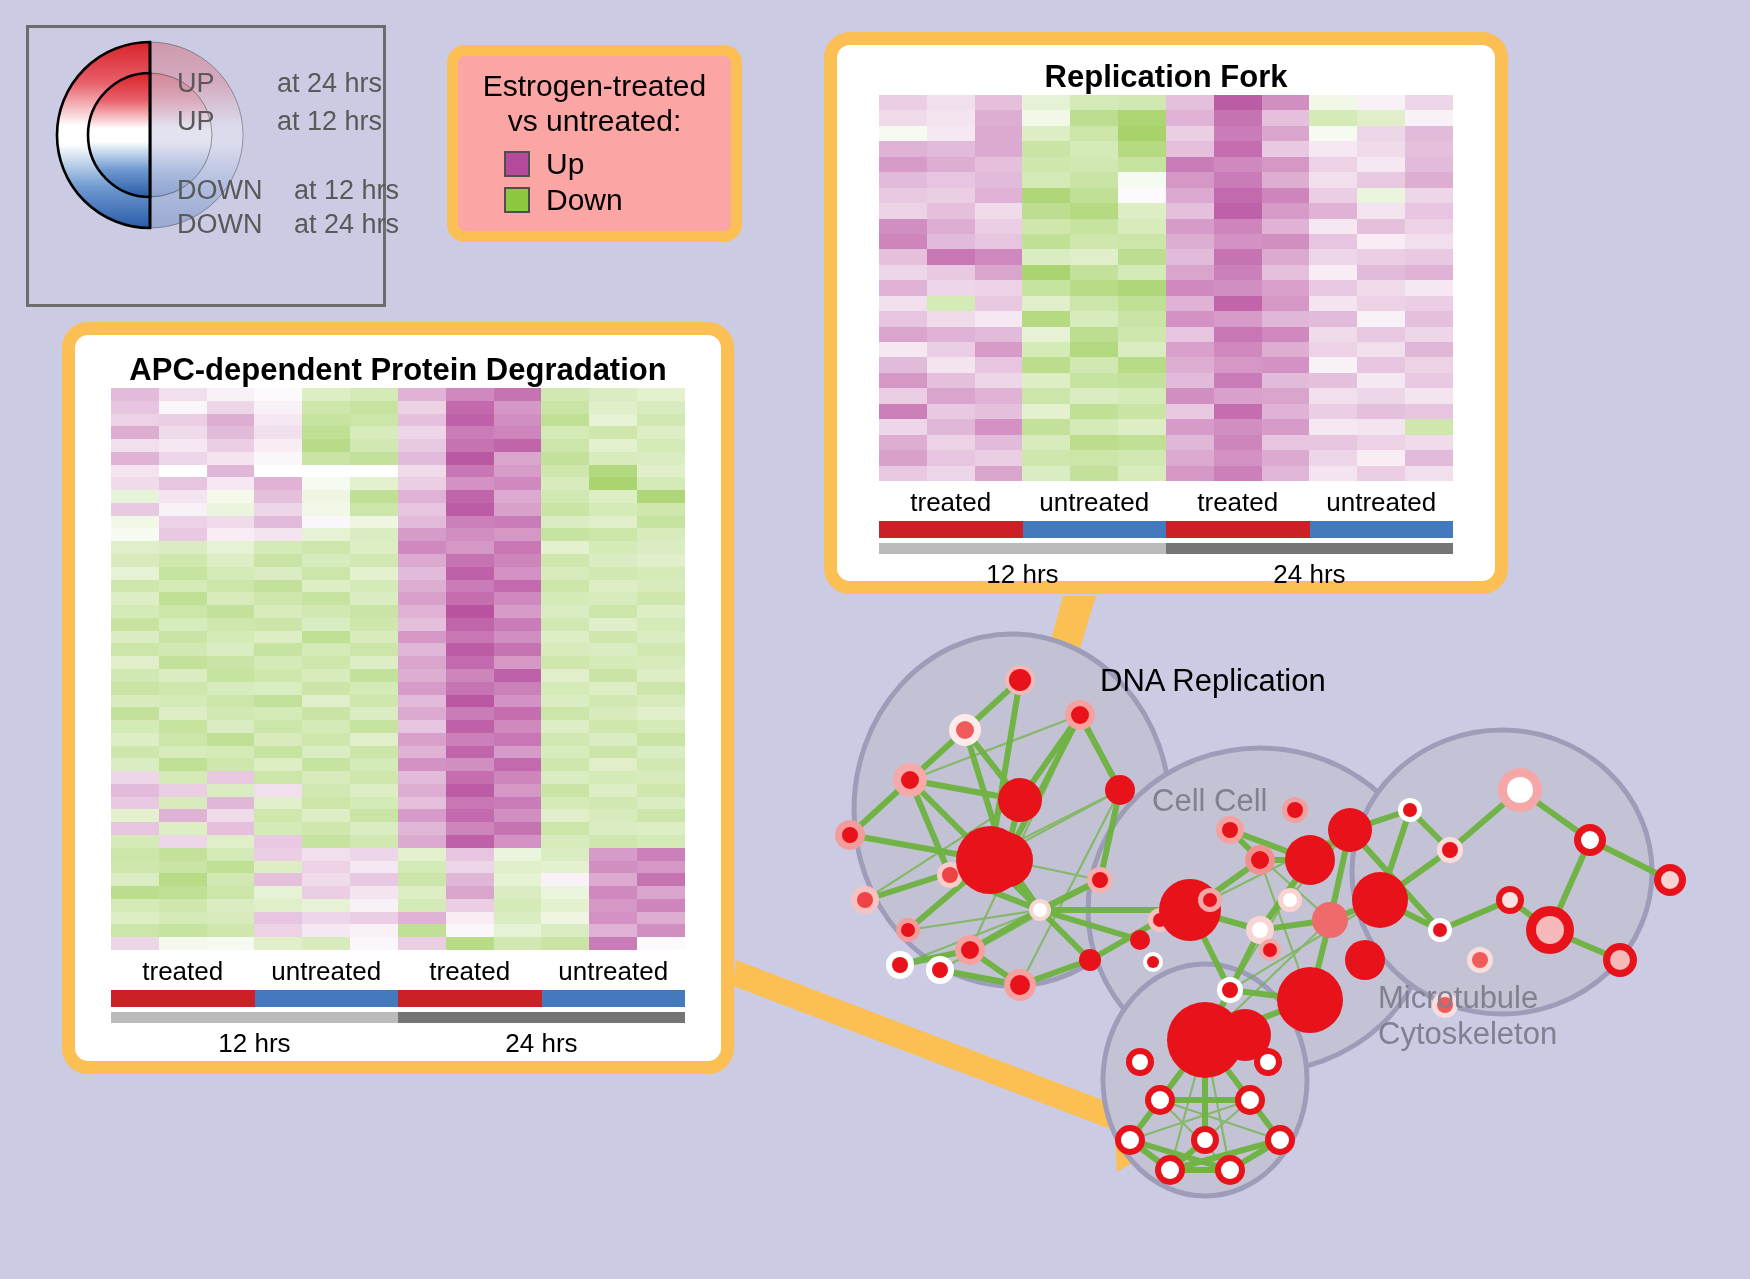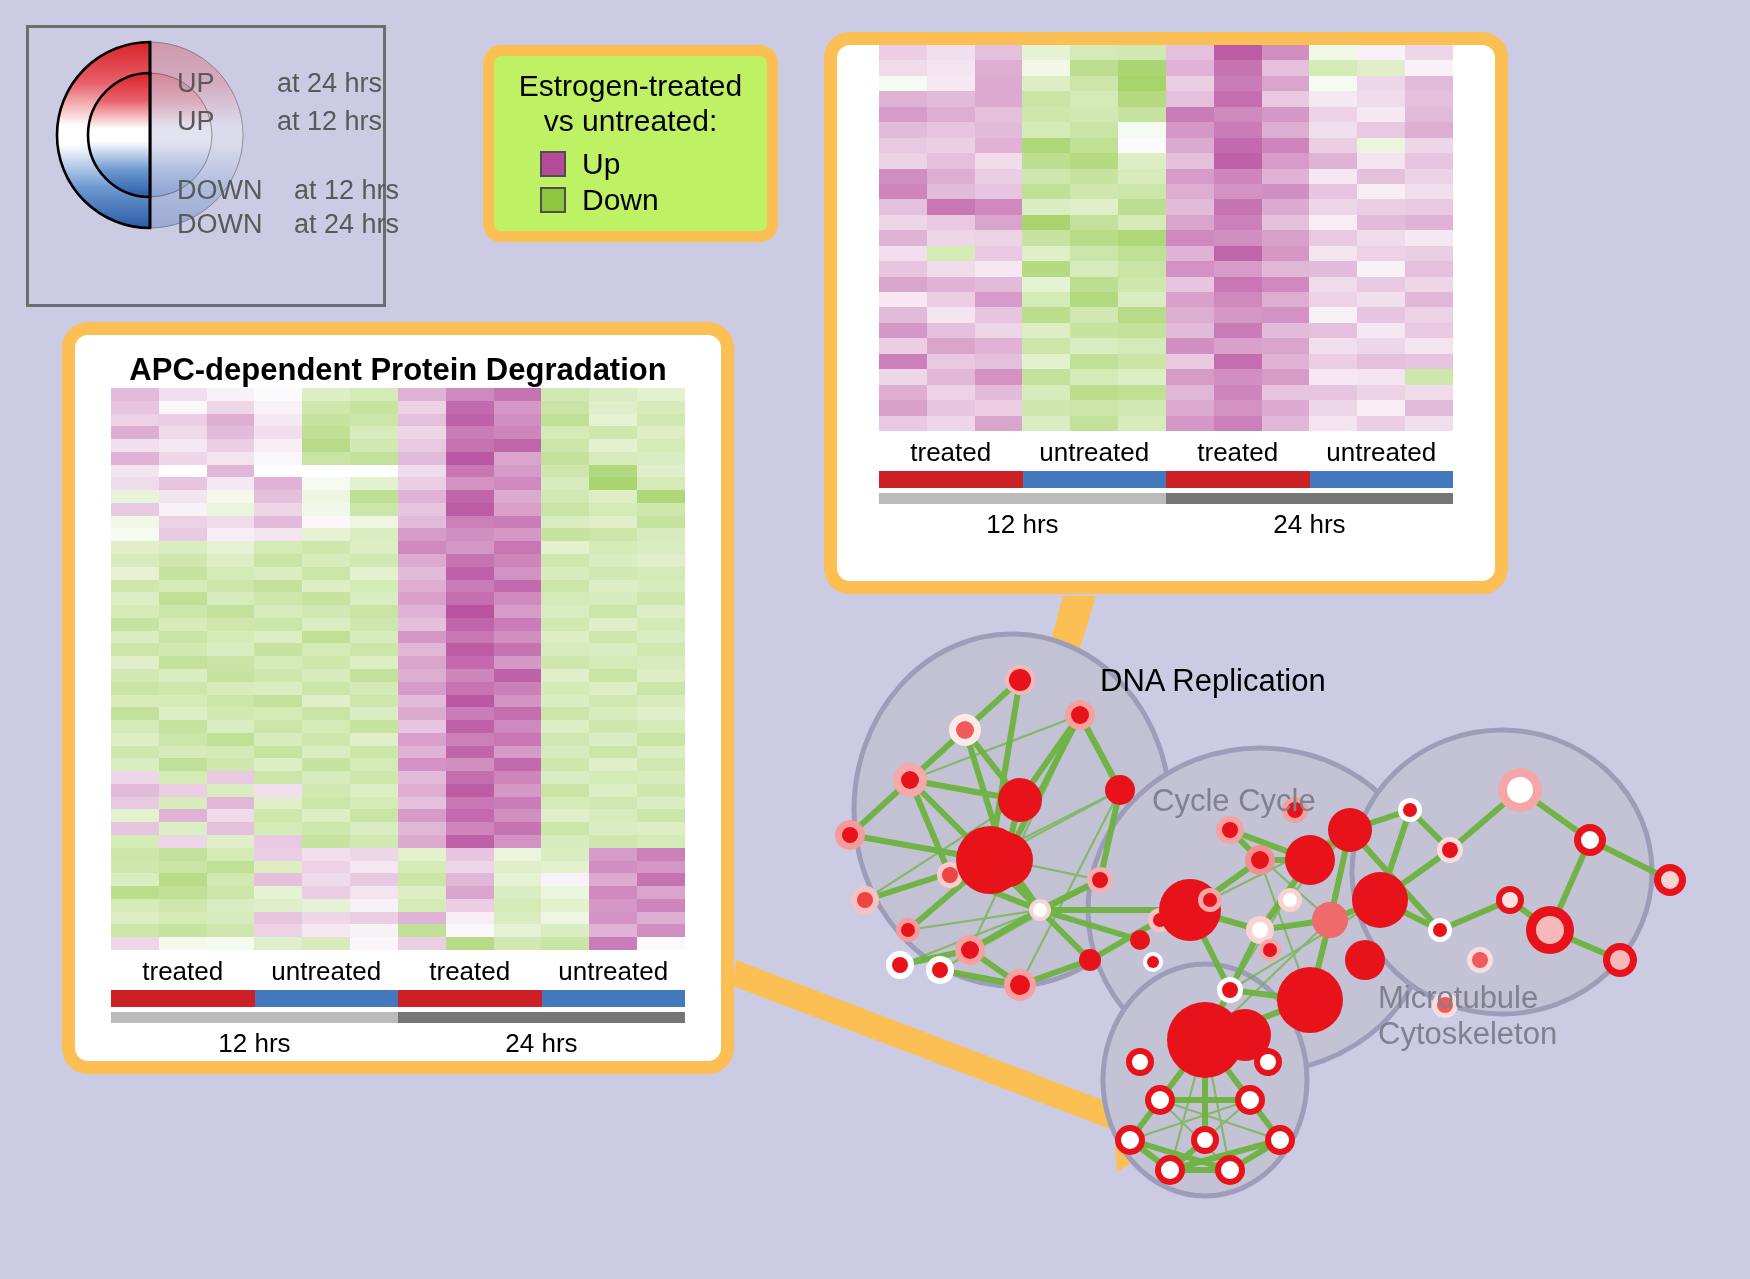--- a/index.html
+++ b/index.html
@@ -34,25 +34,24 @@
   #tm-dn24    { left: 265px; top: 181px; }
   #legend-footer {
     position: absolute; left: 0; top: 222px; width: 100%;
     text-align: center; font-size: 26px; color: #595959; line-height: 1.23;
   }
 
   
   #estrogen-legend {
     position: absolute; left: 447px; top: 45px;
     width: 295px; height: 197px;
-    background: #bef264;
+    background: #fca5a5;
     border: 11px solid #fbbf54;
     border-radius: 18px;
     padding-top: 12px;
-    margin-left: 36px;
   }
   #estrogen-title {
     text-align: center; font-size: 30px; color: #000; line-height: 1.18;
     white-space: pre-line;
   }
   .legend-rows { margin-top: 8px; padding-left: 46px; }
   .legend-row { display: flex; align-items: center; gap: 16px; margin-bottom: 2px; }
   .swatch { width: 26px; height: 26px; border: 2px solid #4f4f4f; display: inline-block; }
   .legend-row-label { font-size: 30px; color: #000; }
 
@@ -379,25 +378,26 @@
       <circle cx="415" cy="530" r="14" fill="#e8131a"></circle>
         <circle cx="415" cy="530" r="8" fill="#ffffff"></circle>
       <circle cx="350" cy="452" r="14" fill="#e8131a"></circle>
         <circle cx="350" cy="452" r="8" fill="#ffffff"></circle>
       <circle cx="478" cy="452" r="14" fill="#e8131a"></circle>
         <circle cx="478" cy="452" r="8" fill="#ffffff"></circle>
     </g>
   </svg>
 
   <div class="cluster-label" id="label-dna-metabolism">DNA Replication</div>
-  <div class="cluster-label" id="label-cell-cycle">Cycle Cycle</div>
+  <div class="cluster-label" id="label-cell-cycle">Cell Cell</div>
   <div class="cluster-label" id="label-microtubule">Microtubule
 Cytoskeleton</div>
 
   <div class="hm-panel" id="panel-replication">
+    <div class="hm-title">Replication Fork</div>
     <div class="hm-grid" id="grid-replication" style="grid-template-columns: repeat(12, 1fr); grid-template-rows: repeat(25, 1fr); width: 574px; height: 386px;">
         <div class="hm-cell" style="background: rgb(235, 205, 228);"></div>
         <div class="hm-cell" style="background: rgb(242, 223, 238);"></div>
         <div class="hm-cell" style="background: rgb(229, 192, 220);"></div>
         <div class="hm-cell" style="background: rgb(229, 242, 212);"></div>
         <div class="hm-cell" style="background: rgb(212, 234, 183);"></div>
         <div class="hm-cell" style="background: rgb(209, 232, 178);"></div>
         <div class="hm-cell" style="background: rgb(229, 192, 220);"></div>
         <div class="hm-cell" style="background: rgb(188, 92, 165);"></div>
         <div class="hm-cell" style="background: rgb(209, 142, 193);"></div>

